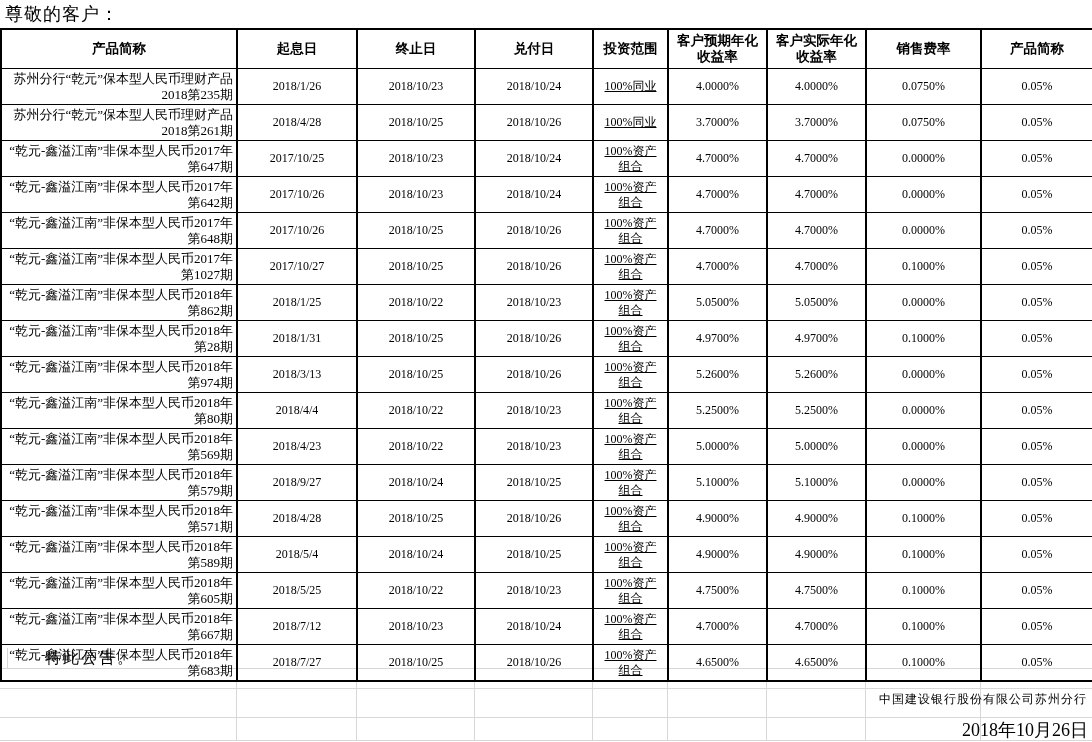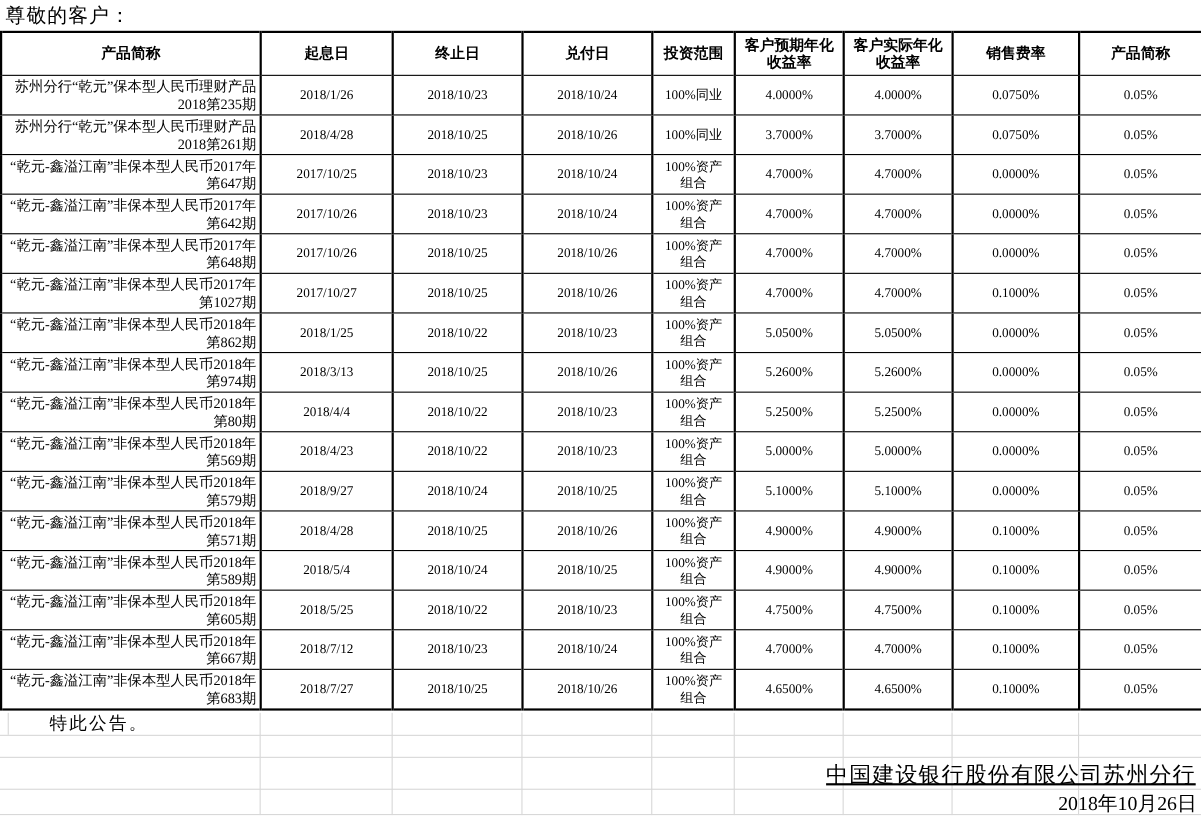--- a/index.html
+++ b/index.html
@@ -53,33 +53,33 @@
   }
   table.products td.name {
     text-align: right;
     font-size: 13px;
     line-height: 1.2;
     padding: 1px 3px 1px 2px;
   }
   table.products td.scope {
     white-space: pre-line;
     line-height: 1.2;
+    text-decoration: underline;
   }
   .closing {
     position: absolute;
     top: 648px; left: 45px;
     font-size: 16px;
     letter-spacing: 2px;
   }
   .signature {
     position: absolute;
     top: 691px; right: 5px;
-    font-size: 20px;
+    font-size: 12px;
     letter-spacing: 1px;
-    text-decoration: underline;
   }
   .doc-date {
     position: absolute;
     top: 718px; right: 4px;
     font-size: 18px;
   }
   .gridline {
     position: absolute;
     background: #d8d8d8;
     z-index: 0;
@@ -195,20 +195,32 @@
         <td class="num">2018/10/22</td>
         <td class="num">2018/10/23</td>
         <td class="scope">100%资产
 组合</td>
         <td class="num">5.0500%</td>
         <td class="num">5.0500%</td>
         <td class="num">0.0000%</td>
         <td class="num">0.05%</td>
       </tr>
       <tr>
+        <td class="name">“乾元-鑫溢江南”非保本型人民币2018年第28期</td>
+        <td class="num">2018/1/31</td>
+        <td class="num">2018/10/25</td>
+        <td class="num">2018/10/26</td>
+        <td class="scope">100%资产
+组合</td>
+        <td class="num">4.9700%</td>
+        <td class="num">4.9700%</td>
+        <td class="num">0.1000%</td>
+        <td class="num">0.05%</td>
+      </tr>
+      <tr>
         <td class="name">“乾元-鑫溢江南”非保本型人民币2018年第974期</td>
         <td class="num">2018/3/13</td>
         <td class="num">2018/10/25</td>
         <td class="num">2018/10/26</td>
         <td class="scope">100%资产
 组合</td>
         <td class="num">5.2600%</td>
         <td class="num">5.2600%</td>
         <td class="num">0.0000%</td>
         <td class="num">0.05%</td>

